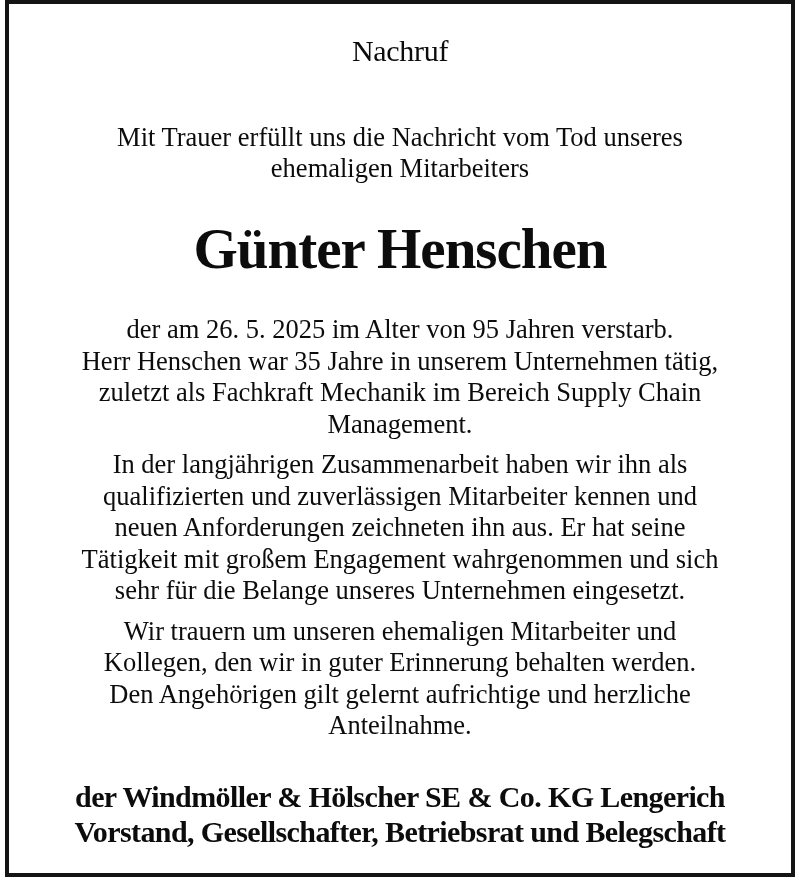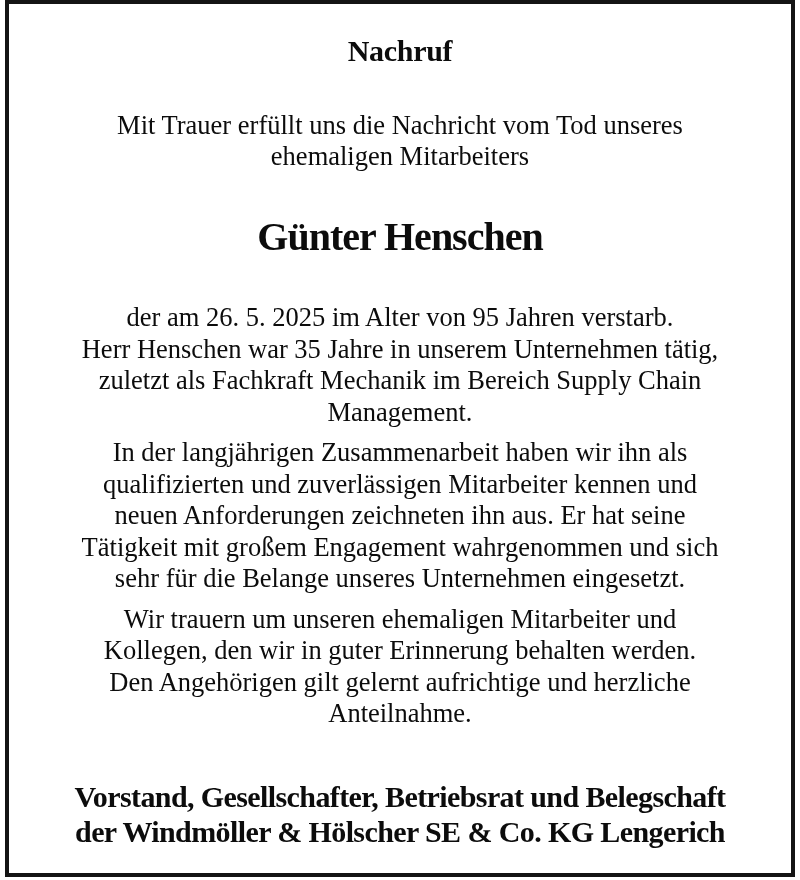--- a/index.html
+++ b/index.html
@@ -23,33 +23,33 @@
     right: 5px;
     bottom: 3px;
     border: 4px solid #141414;
     box-sizing: border-box;
     background: #ffffff;
     text-align: center;
     padding: 30px 36px 0 36px;
   }
   .heading {
     font-size: 30px;
-    font-weight: bold;
+    font-weight: normal;
     line-height: 34px;
     letter-spacing: -0.3px;
     margin: 0;
   }
   .intro {
-    margin-top: 42px;
+    margin-top: 54px;
     font-size: 26.5px;
     line-height: 31px;
   }
   .deceased-name {
     margin-top: 32px;
-    font-size: 40px;
+    font-size: 57px;
     font-weight: bold;
     letter-spacing: -1px;
     line-height: 66px;
   }
   .para {
     font-size: 26.5px;
     line-height: 31.5px;
   }
   .para.first {
     margin-top: 32px;
@@ -102,18 +102,18 @@
     </div>
 
     <div class="para">
       <span class="line">Wir trauern um unseren ehemaligen Mitarbeiter und</span>
       <span class="line">Kollegen, den wir in guter Erinnerung behalten werden.</span>
       <span class="line">Den Angehörigen gilt gelernt aufrichtige und herzliche</span>
       <span class="line">Anteilnahme.</span>
     </div>
 
     <div class="signature">
+      <span class="line">der Windmöller &amp; Hölscher SE &amp; Co. KG Lengerich</span>
       <span class="line">Vorstand, Gesellschafter, Betriebsrat und Belegschaft</span>
-      <span class="line">der Windmöller &amp; Hölscher SE &amp; Co. KG Lengerich</span>
     </div>
 
   </div>
 </div>
 
 </body></html>

